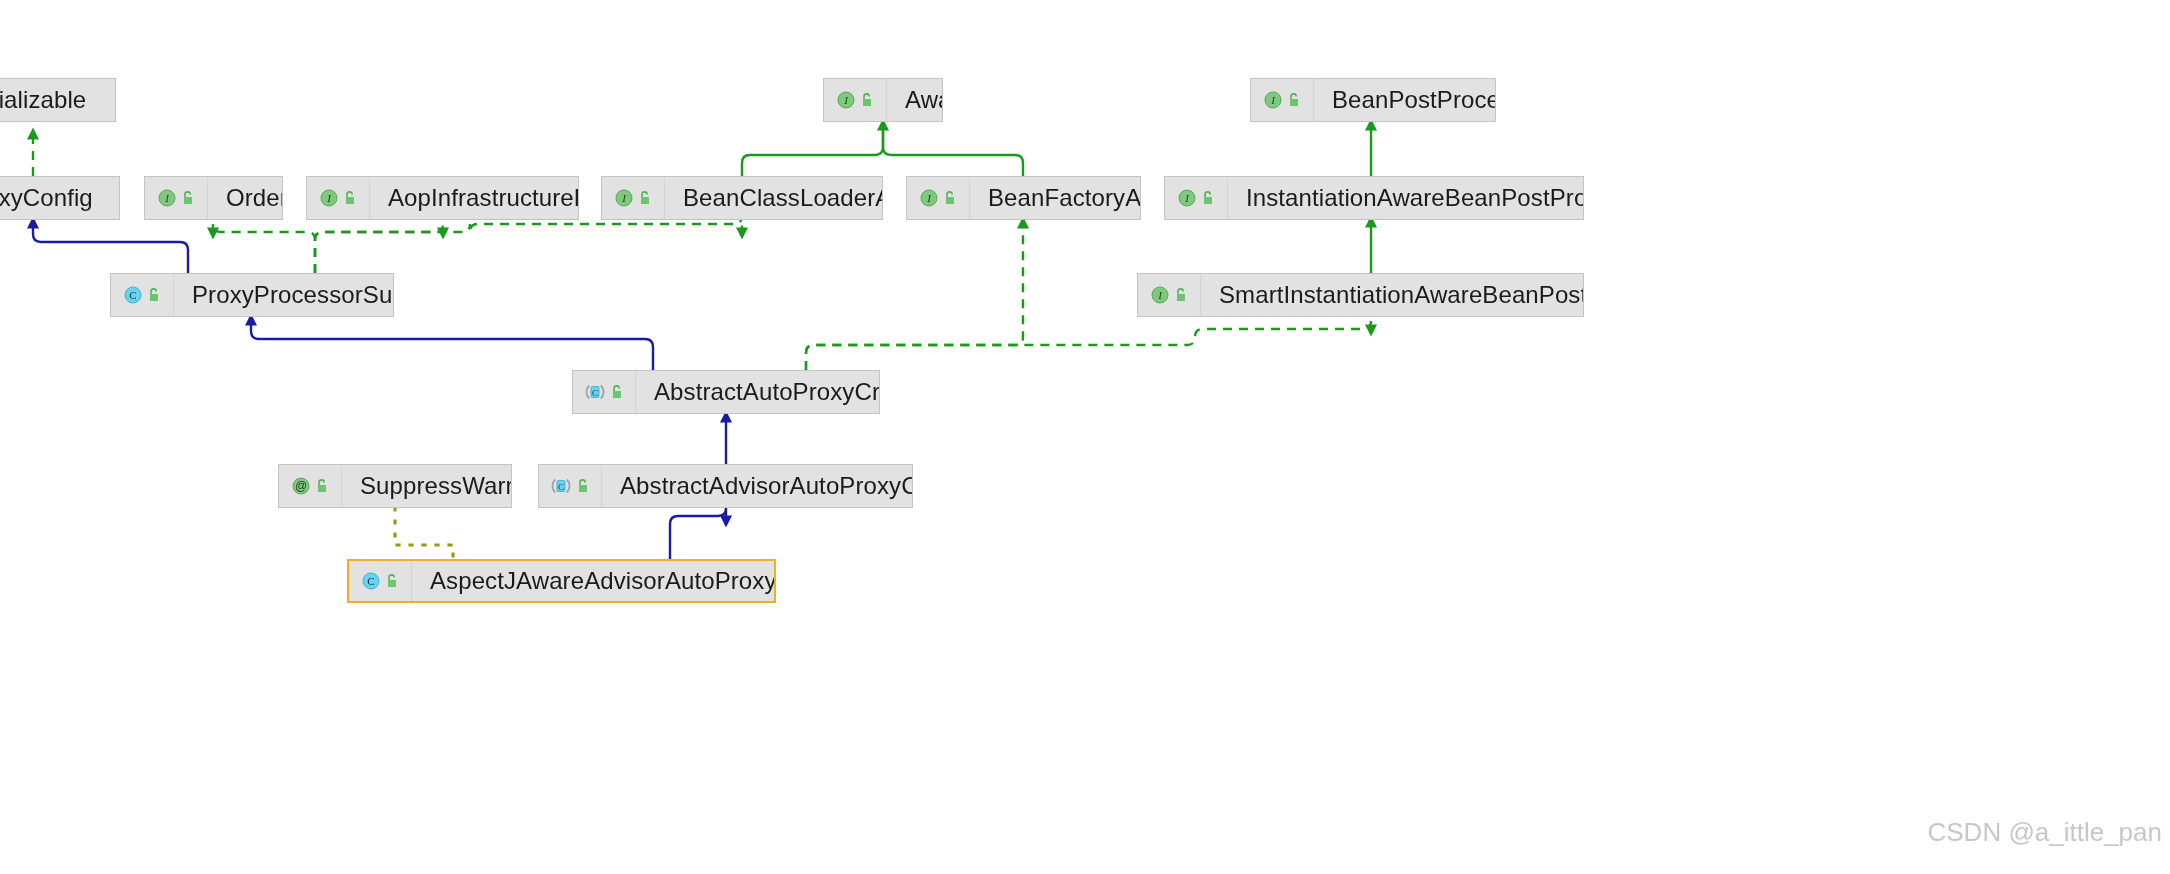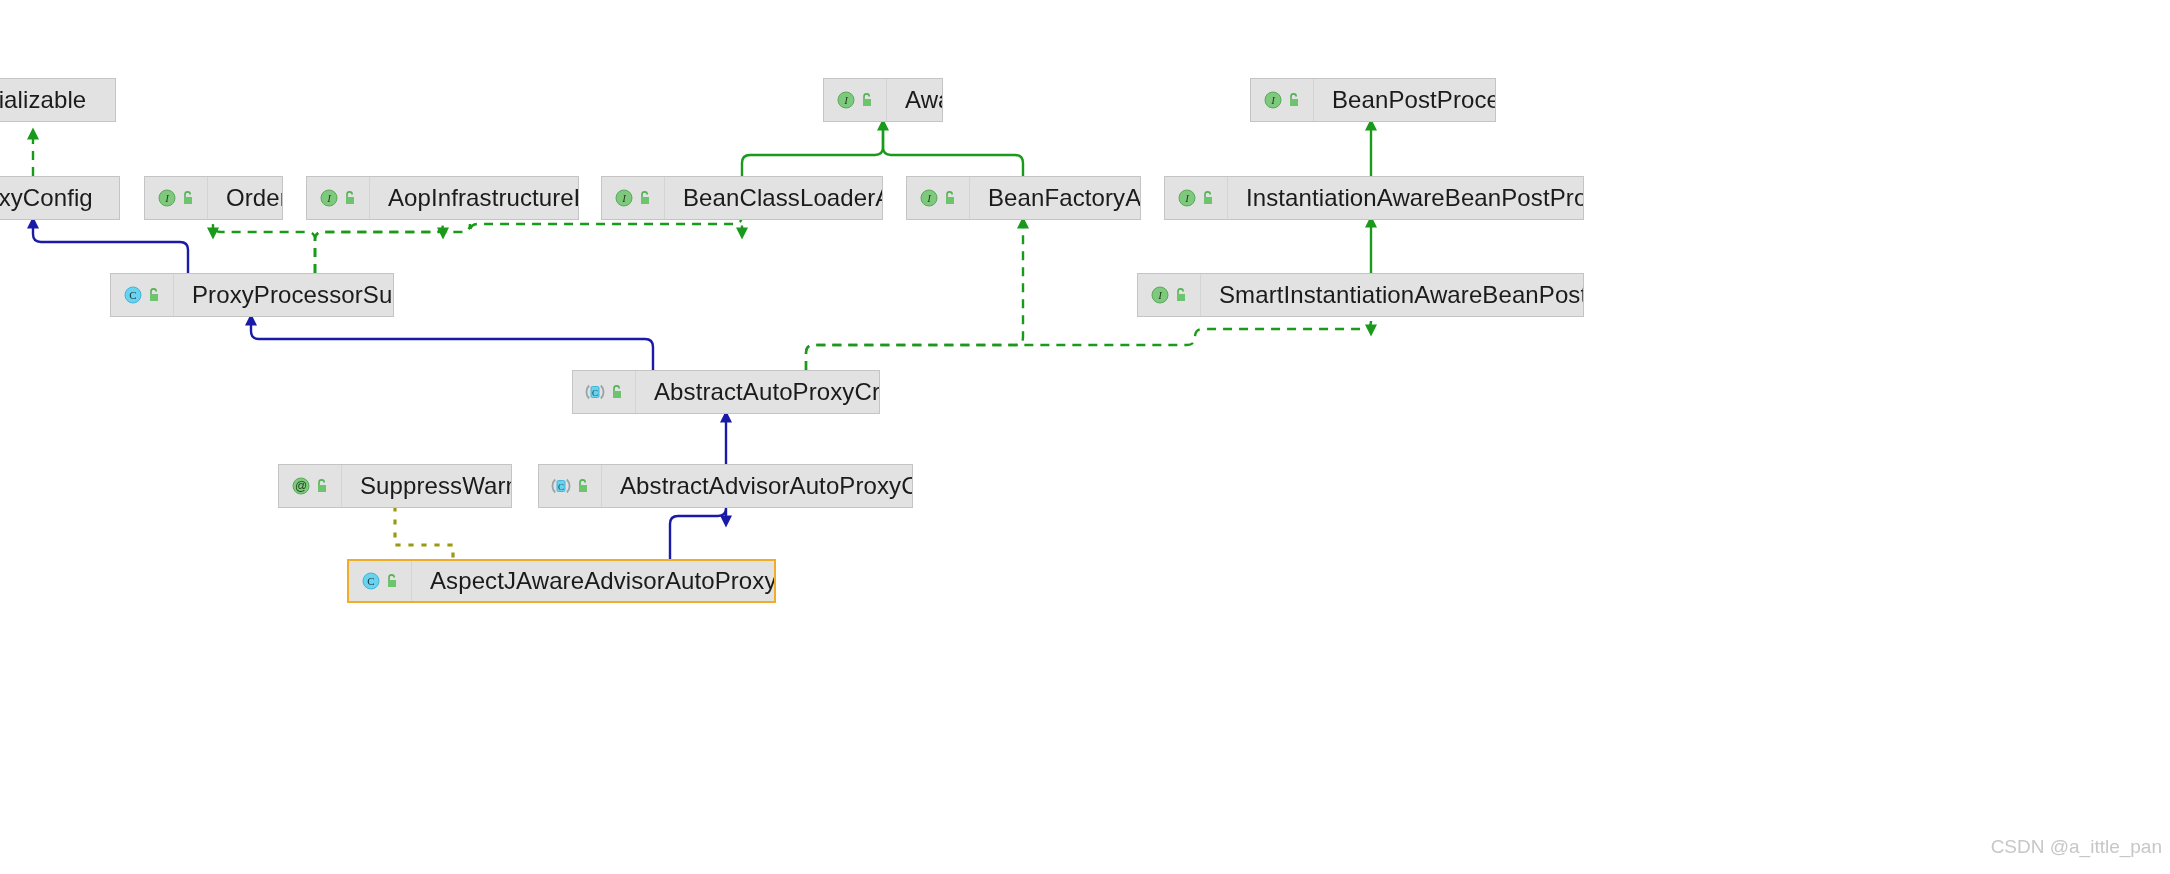--- a/index.html
+++ b/index.html
@@ -57,24 +57,24 @@
     color: #1b1b1b;
     padding: 0 18px 0 18px;
     letter-spacing: 0.1px;
   }
   .ic {
     display: inline-block;
     line-height: 0;
   }
   .watermark {
     position: absolute;
-    font-size: 19px;
+    font-size: 26px;
     color: #c7c7c7;
     right: 8px;
-    bottom: 16px;
+    bottom: 26px;
     white-space: nowrap;
   }
 </style>
 </head>
 <body>
 
 <div id="canvas">
 
   <svg id="edges" viewBox="0 0 2170 874" xmlns="http://www.w3.org/2000/svg">
     <defs>

